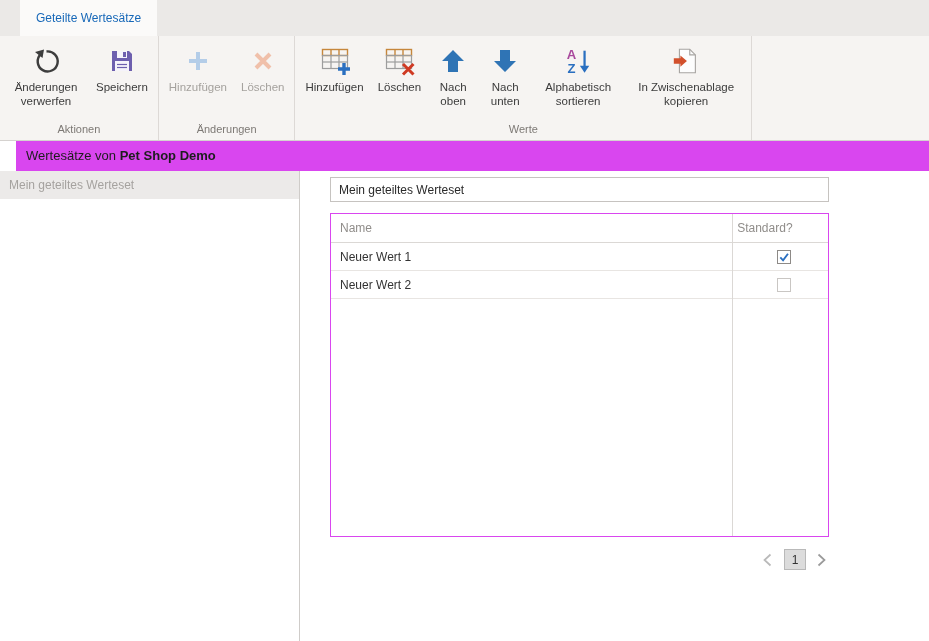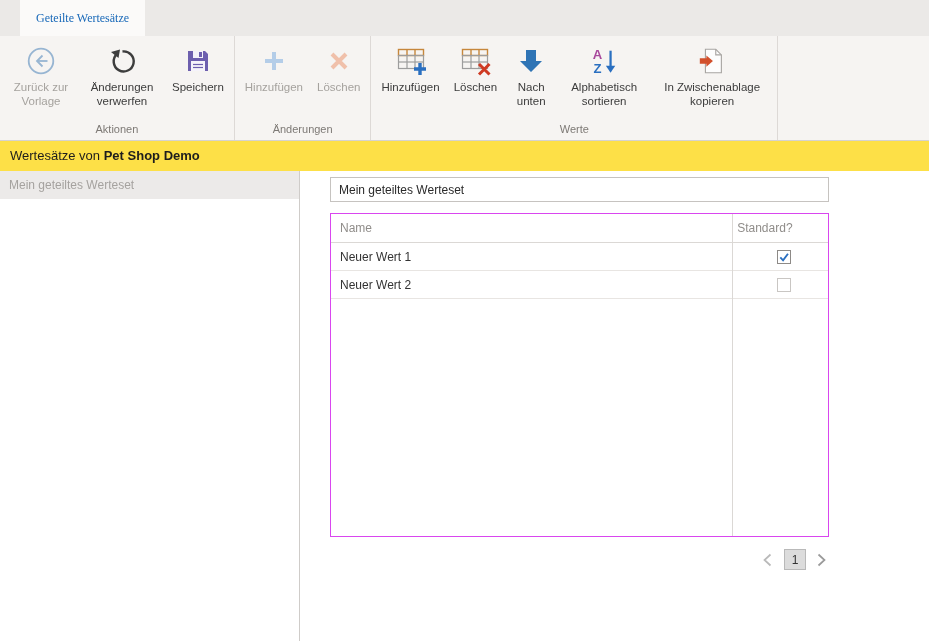--- a/index.html
+++ b/index.html
@@ -1,36 +1,36 @@
 <!DOCTYPE html>
 <html><head>
 <meta charset="utf-8">
 <style>
   * { margin:0; padding:0; box-sizing:border-box; }
   body { font-family:"Liberation Sans", sans-serif; background:#fff; }
   #app { position:relative; width:929px; height:641px; background:#fff; overflow:hidden; }
 
   
-  .tabstrip { position:absolute; top:0; left:0; right:0; height:36px; background:#ebe9e7;font-family:Liberation Serif, serif; }
+  .tabstrip { position:absolute; top:0; left:0; right:0; height:36px; background:#ebe9e7; }
   .tab-active { position:absolute; left:20px; top:0; height:36px; line-height:36px;
     background:#fbfaf9; padding:0 16px; color:#1768b8; font-size:12px; cursor:default; }
 
   
   .ribbon { position:absolute; top:36px; left:0; right:0; height:105px; background:#f6f4f2;
     border-bottom:1px solid #d5d2cf; display:flex; align-items:stretch; }
   .rgroup { display:flex; flex-direction:column; border-right:1px solid #ddd9d6; padding:0 3px; }
   .rgroup-buttons { display:flex; flex:1; align-items:flex-start; padding-top:5px; }
   .rgroup-label { text-align:center; font-size:11px; color:#7d7975; padding:2px 10px 5px; }
   .rb { display:flex; flex-direction:column; align-items:center; padding:3px 7px; cursor:default; }
   .rb .ric { height:34px; display:flex; align-items:center; justify-content:center; }
   .rb .lbl { font-size:11.5px; line-height:1.2; text-align:center; color:#3c3c3c; margin-top:3px; }
   .rb.disabled .lbl { color:#a5a29e; }
 
   
-  .docheader { position:absolute; top:141px; left:0; right:0; height:30px; background:#fde047;
+  .docheader { position:absolute; top:141px; left:16px; right:0; height:30px; background:#d946ef;
     line-height:30px; padding-left:10px; font-size:13px; color:#1d1d1d; }
   .docheader b { font-weight:bold; }
 
   
   .sidebar { position:absolute; top:171px; left:0; width:300px; bottom:0; background:#fff;
     border-right:1px solid #cfccc9; }
   .side-item { height:28px; line-height:28px; padding:0 9px; font-size:12px; color:#a5a29f;
     background:#eceae9; cursor:default; white-space:nowrap; overflow:hidden; }
   .splitter-handle { position:absolute; left:300px; top:405px; width:11px; height:20px;
     display:flex; align-items:center; justify-content:center; cursor:pointer; }
@@ -66,30 +66,20 @@
 <div id="app">
 
   <div class="tabstrip">
     <div class="tab-active">Geteilte Wertesätze</div>
   </div>
 
   <div class="ribbon">
 
     <div class="rgroup">
       <div class="rgroup-buttons">
-        <div class="rb disabled">
-          <span class="ric">
-            <svg width="30" height="30" viewBox="0 0 30 30">
-              <circle cx="15" cy="15" r="12.3" fill="none" stroke="#97b5d2" stroke-width="1.8"></circle>
-              <path d="M16.5 9.5 L11 15 l5.5 5.5" fill="none" stroke="#97b5d2" stroke-width="1.8"></path>
-              <line x1="11.4" y1="15" x2="21.5" y2="15" stroke="#97b5d2" stroke-width="1.8"></line>
-            </svg>
-          </span>
-          <span class="lbl" style="width:62px">Zurück zur Vorlage</span>
-        </div>
         <div class="rb">
           <span class="ric">
             <svg width="27" height="27" viewBox="0 0 27 27">
               <path d="M8 6 A 10 10 0 1 0 13.5 3.5" fill="none" stroke="#3d3d3d" stroke-width="2.4"></path>
               <polygon points="2,4 11,1.5 9.5,10" fill="#3d3d3d"></polygon>
             </svg>
           </span>
           <span class="lbl" style="width:72px">Änderungen verwerfen</span>
         </div>
         <div class="rb">
@@ -163,20 +153,28 @@
               <g fill="none" stroke="#9d9d9d" stroke-width="1.2">
                 <rect x="3.5" y="10.5" width="25" height="13"></rect>
                 <line x1="12" y1="10.5" x2="12" y2="23.5"></line>
                   <line x1="20" y1="10.5" x2="20" y2="23.5"></line>
                 <line x1="3.5" y1="17" x2="28.5" y2="17"></line>
               </g>
               <path d="M20 19 L30.5 29.5 M30.5 19 L20 29.5" stroke="#cf3a23" stroke-width="3" fill="none"></path>
             </svg>
           </span>
           <span class="lbl">Löschen</span>
+        </div>
+        <div class="rb">
+          <span class="ric">
+            <svg width="24" height="26" viewBox="0 0 24 26">
+              <path d="M12 2 L23 13 H17 V24 H7 V13 H1 Z" fill="#2f74b5"></path>
+            </svg>
+          </span>
+          <span class="lbl" style="width:36px">Nach oben</span>
         </div>
         <div class="rb">
           <span class="ric">
             <svg width="24" height="26" viewBox="0 0 24 26">
               <path d="M12 24 L1 13 H7 V2 H17 V13 H23 Z" fill="#2f74b5"></path>
             </svg>
           </span>
           <span class="lbl" style="width:40px">Nach unten</span>
         </div>
         <div class="rb">

